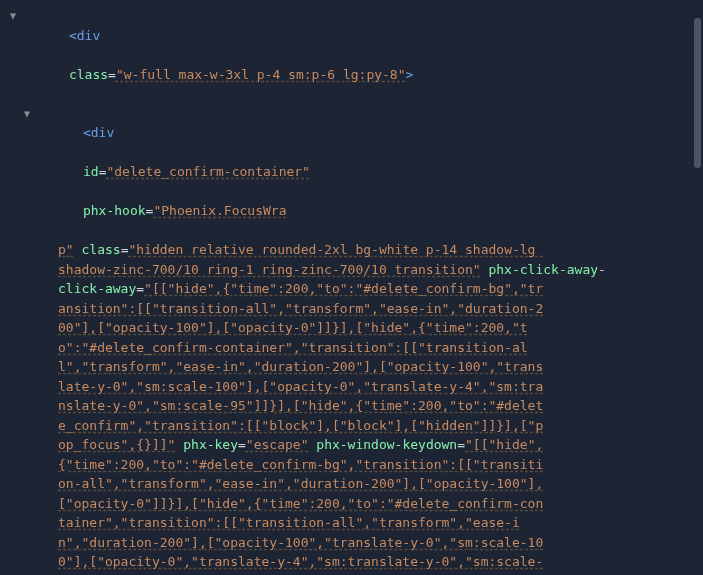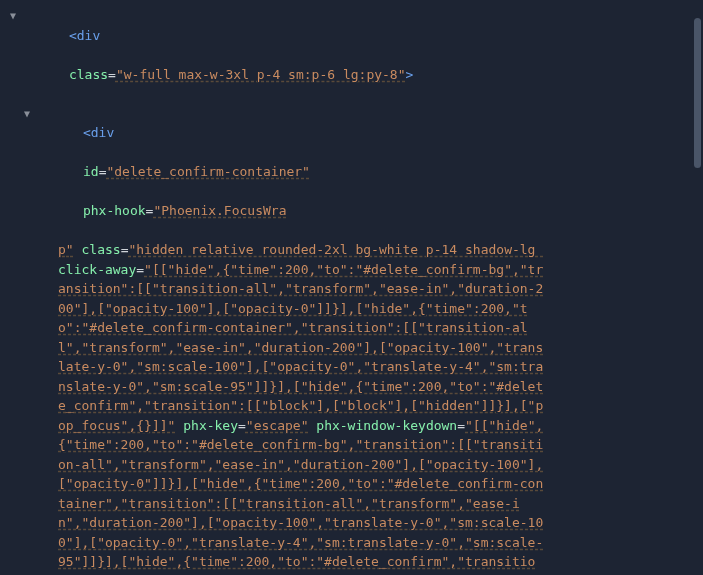--- a/index.html
+++ b/index.html
@@ -83,20 +83,21 @@
     <span class="twisty">▼</span>
     <span class="content">
       <span class="tag">&lt;div</span>
       <span class="punct"> </span>
       <span class="attr-name">id</span><span class="punct">=</span><span class="attr-val">"delete_confirm-container"</span>
       <span class="punct"> </span>
       <span class="attr-name">phx-hook</span><span class="punct">=</span><span class="attr-val">"Phoenix.FocusWra</span>
     </span>
   </div>
   <div class="continuation"><span class="attr-val">p"</span> <span class="attr-name">class</span><span class="punct">=</span><span class="attr-val">"hidden relative rounded-2xl bg-white p-14 shadow-lg </span></div>
+  <div class="continuation"><span class="attr-val">shadow-zinc-700/10 ring-1 ring-zinc-700/10 transition"</span> <span class="attr-name">phx-click-away</span><span class="punct">-</span></div>
   <div class="continuation"><span class="attr-name">click-away</span><span class="punct">=</span><span class="attr-val">"[["hide",{"time":200,"to":"#delete_confirm-bg","tr</span></div>
   <div class="continuation"><span class="attr-val">ansition":[["transition-all","transform","ease-in","duration-2</span></div>
   <div class="continuation"><span class="attr-val">00"],["opacity-100"],["opacity-0"]]}],["hide",{"time":200,"t</span></div>
   <div class="continuation"><span class="attr-val">o":"#delete_confirm-container","transition":[["transition-al</span></div>
   <div class="continuation"><span class="attr-val">l","transform","ease-in","duration-200"],["opacity-100","trans</span></div>
   <div class="continuation"><span class="attr-val">late-y-0","sm:scale-100"],["opacity-0","translate-y-4","sm:tra</span></div>
   <div class="continuation"><span class="attr-val">nslate-y-0","sm:scale-95"]]}],["hide",{"time":200,"to":"#delet</span></div>
   <div class="continuation"><span class="attr-val">e_confirm","transition":[["block"],["block"],["hidden"]]}],["p</span></div>
   <div class="continuation"><span class="attr-val">op_focus",{}]]"</span> <span class="attr-name">phx-key</span><span class="punct">=</span><span class="attr-val">"escape"</span> <span class="attr-name">phx-window-keydown</span><span class="punct">=</span><span class="attr-val">"[["hide",</span></div>
   <div class="continuation"><span class="attr-val">{"time":200,"to":"#delete_confirm-bg","transition":[["transiti</span></div>

